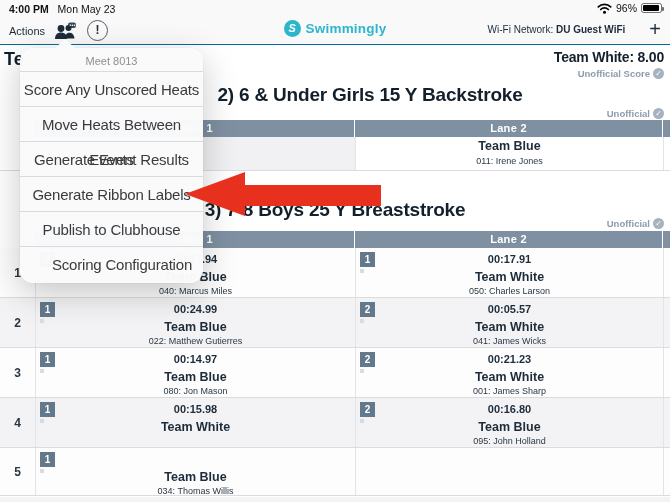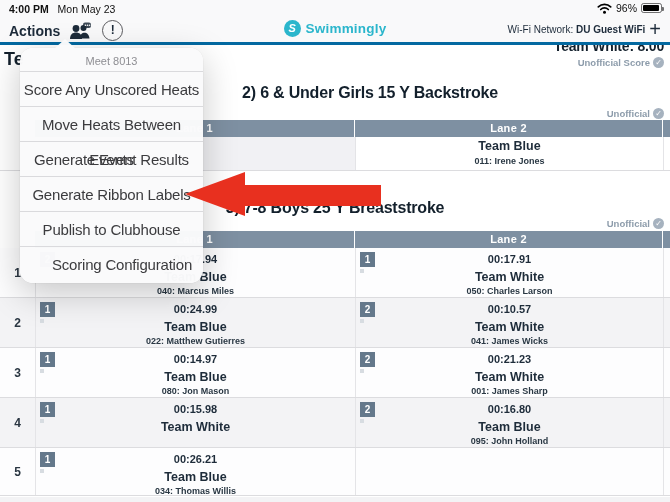--- a/index.html
+++ b/index.html
@@ -4,60 +4,60 @@
 <style>
   * { margin:0; padding:0; box-sizing:border-box; }
   html,body { background:#e9e9e9; }
   body { font-family:"Liberation Sans","DejaVu Sans",sans-serif; }
   .screen {
     position:relative; width:670px; height:502px; background:#ffffff;
     overflow:hidden; margin:0 auto;
   }
   
   .topbar { position:absolute; left:0; top:0; width:670px; height:45px;
-    background:#f9f9fa; border-bottom:3px solid #0369a1; z-index:1; }
+    background:#f9f9fa; border-bottom:1px solid #0369a1; z-index:1; }
   .statusbar { position:absolute; left:0; top:0; width:670px; height:16px;
     font-size:10.5px; color:#111; }
   .sb-left { position:absolute; left:9px; top:3px; }
   .sb-time { font-weight:700; }
   .sb-date { font-weight:500; margin-left:6px; }
   .sb-right { position:absolute; right:8px; top:2px; display:flex; align-items:center; gap:4px; }
   .battery-pct { font-size:10.5px; font-weight:500; }
   .battery { position:relative; width:21px; height:10px; border:1px solid rgba(0,0,0,.55);
     border-radius:2.5px; }
   .battery::before { content:""; position:absolute; left:1px; top:1px; bottom:1px;
     width:16px; background:#000; border-radius:1px; }
   .battery::after { content:""; position:absolute; right:-3px; top:2.5px; width:2px; height:4px;
     background:rgba(0,0,0,.55); border-radius:0 1px 1px 0; }
   .toolbar { position:absolute; left:0; top:16px; width:670px; height:29px; }
   .tb-left { position:absolute; left:9px; top:4px; display:flex; align-items:center; gap:8px; }
-  .actions-label { font-size:14px; font-weight:700; color:#1d2b3a; }
+  .actions-label { font-size:11px; font-weight:400; color:#1d2b3a; }
   .alert-btn { width:21px; height:21px; border:1.5px solid #5a5a5e; border-radius:50%;
     color:#1d2b3a; font-size:12px; font-weight:700; text-align:center; line-height:18px;
     background:transparent; }
   .brand { position:absolute; left:0; right:0; top:4px; display:flex; justify-content:center;
     align-items:center; gap:5px; }
   .brand-circle { width:17px; height:17px; border-radius:50%; background:#2bb6cc; color:#fff;
     font-size:11px; font-weight:700; font-style:italic; text-align:center; line-height:17px; }
   .brand-name { color:#2bb6cc; font-size:13.5px; font-weight:700; letter-spacing:.2px; }
-  .tb-right { position:absolute; right:9px; top:4px; display:flex; align-items:center; gap:4px; }
+  .tb-right { position:absolute; right:9px; top:4px; display:flex; align-items:center; gap:24px; }
   .wifi-net { font-size:10px; color:#1d2b3a; }
   .wifi-net b { font-weight:800; }
   .plus-btn { font-size:20px; font-weight:300; color:#1d2b3a; line-height:18px; }
   
   .score-left { position:absolute; left:4px; top:49px; font-size:18px; font-weight:700;
     color:#13202c; z-index:0; }
-  .score-right { position:absolute; right:6px; top:38px; text-align:right; }
+  .score-right { position:absolute; right:6px; top:49px; text-align:right; }
   .team-score { font-size:14px; font-weight:700; color:#13202c; letter-spacing:-.2px; }
   .unofficial { margin-top:3px; font-size:9.5px; font-weight:700; color:#8d9cab;
     display:flex; justify-content:flex-end; align-items:center; gap:3px; }
   .check { display:inline-block; width:11px; height:11px; border-radius:50%; background:#a6b2bf;
     color:#fff; font-size:8px; line-height:11px; text-align:center; font-weight:700; }
   
-  .ev-title { position:absolute; text-align:center; font-size:16px; font-weight:800;
+  .ev-title { position:absolute; text-align:center; font-size:19px; font-weight:800;
     color:#13202c; letter-spacing:-.2px; font-stretch:condensed; }
   .ev2-title { left:70px; right:0; top:84px; }
   .ev3-title { left:0; right:0; top:199px; }
   .ev-status { position:absolute; right:6px; font-size:9.5px; font-weight:700; color:#8d9cab;
     display:flex; align-items:center; gap:3px; }
   .ev2-status { top:108px; }
   .ev3-status { top:218px; }
   .thead { position:absolute; left:0; width:670px; height:17px; }
   .th { position:absolute; top:0; height:17px; background:#7e90a2; color:#fff;
     font-size:11px; font-weight:700; text-align:center; line-height:17px; letter-spacing:.3px; }
@@ -76,21 +76,21 @@
   .sliver { left:663px; width:7px; border-left:1px solid #e4e4e7; }
   .badge { position:absolute; left:4px; top:4px; width:15px; height:15px; background:#64788b;
     color:#fff; font-size:10px; font-weight:700; text-align:center; line-height:15px; }
   .badge::after { content:""; position:absolute; left:0; bottom:-6px; width:4px; height:4px;
     background:#d7dce1; }
   .time { position:absolute; left:0; right:0; top:5px; text-align:center; font-size:11px;
     font-weight:700; color:#1e2c3a; font-stretch:condensed; }
   .team { position:absolute; left:0; right:0; top:22px; text-align:center; font-size:12.5px;
     font-weight:800; color:#1e2c3a; font-stretch:condensed; }
   .swimmer { position:absolute; left:0; right:0; top:38px; text-align:center; font-size:9px;
-    font-weight:700; color:#2a3844; font-stretch:condensed; }
+    font-weight:400; color:#2a3844; font-stretch:condensed; }
   
   .ev2-row { top:137px; height:34px; }
   .ev2-row .lane1 { background:#f1f1f4; }
   .ev2-row .team { top:2px; } .ev2-row .swimmer { top:19px; }
   
   .r1 { top:248px; height:50px; background:#fdfdfe; }
   .r2 { top:298px; height:50px; background:#f3f3f5; }
   .r3 { top:348px; height:50px; background:#fdfdfe; }
   .r4 { top:398px; height:50px; background:#f3f3f5; }
   .r5 { top:448px; height:48px; background:#fdfdfe; }
@@ -225,21 +225,21 @@
   <div class="trow r2">
     <div class="cell heatcol">2</div>
     <div class="cell lane1">
       <span class="badge">1</span>
       <div class="time">00:24.99</div>
       <div class="team">Team Blue</div>
       <div class="swimmer">022: Matthew Gutierres</div>
     </div>
     <div class="cell lane2">
       <span class="badge">2</span>
-      <div class="time">00:10.57</div>
+      <div class="time">00:05.57</div>
       <div class="team">Team White</div>
       <div class="swimmer">041: James Wicks</div>
     </div>
     <div class="cell sliver"></div>
   </div>
 
   <div class="trow r3">
     <div class="cell heatcol">3</div>
     <div class="cell lane1">
       <span class="badge">1</span>
@@ -269,21 +269,20 @@
       <div class="team">Team Blue</div>
       <div class="swimmer">095: John Holland</div>
     </div>
     <div class="cell sliver"></div>
   </div>
 
   <div class="trow r5">
     <div class="cell heatcol">5</div>
     <div class="cell lane1">
       <span class="badge">1</span>
-      <div class="time">00:26.21</div>
       <div class="team">Team Blue</div>
       <div class="swimmer">034: Thomas Willis</div>
     </div>
     <div class="cell lane2"></div>
     <div class="cell sliver"></div>
   </div>
 
   <div class="next-sliver"></div>
 
   <div class="popover">

